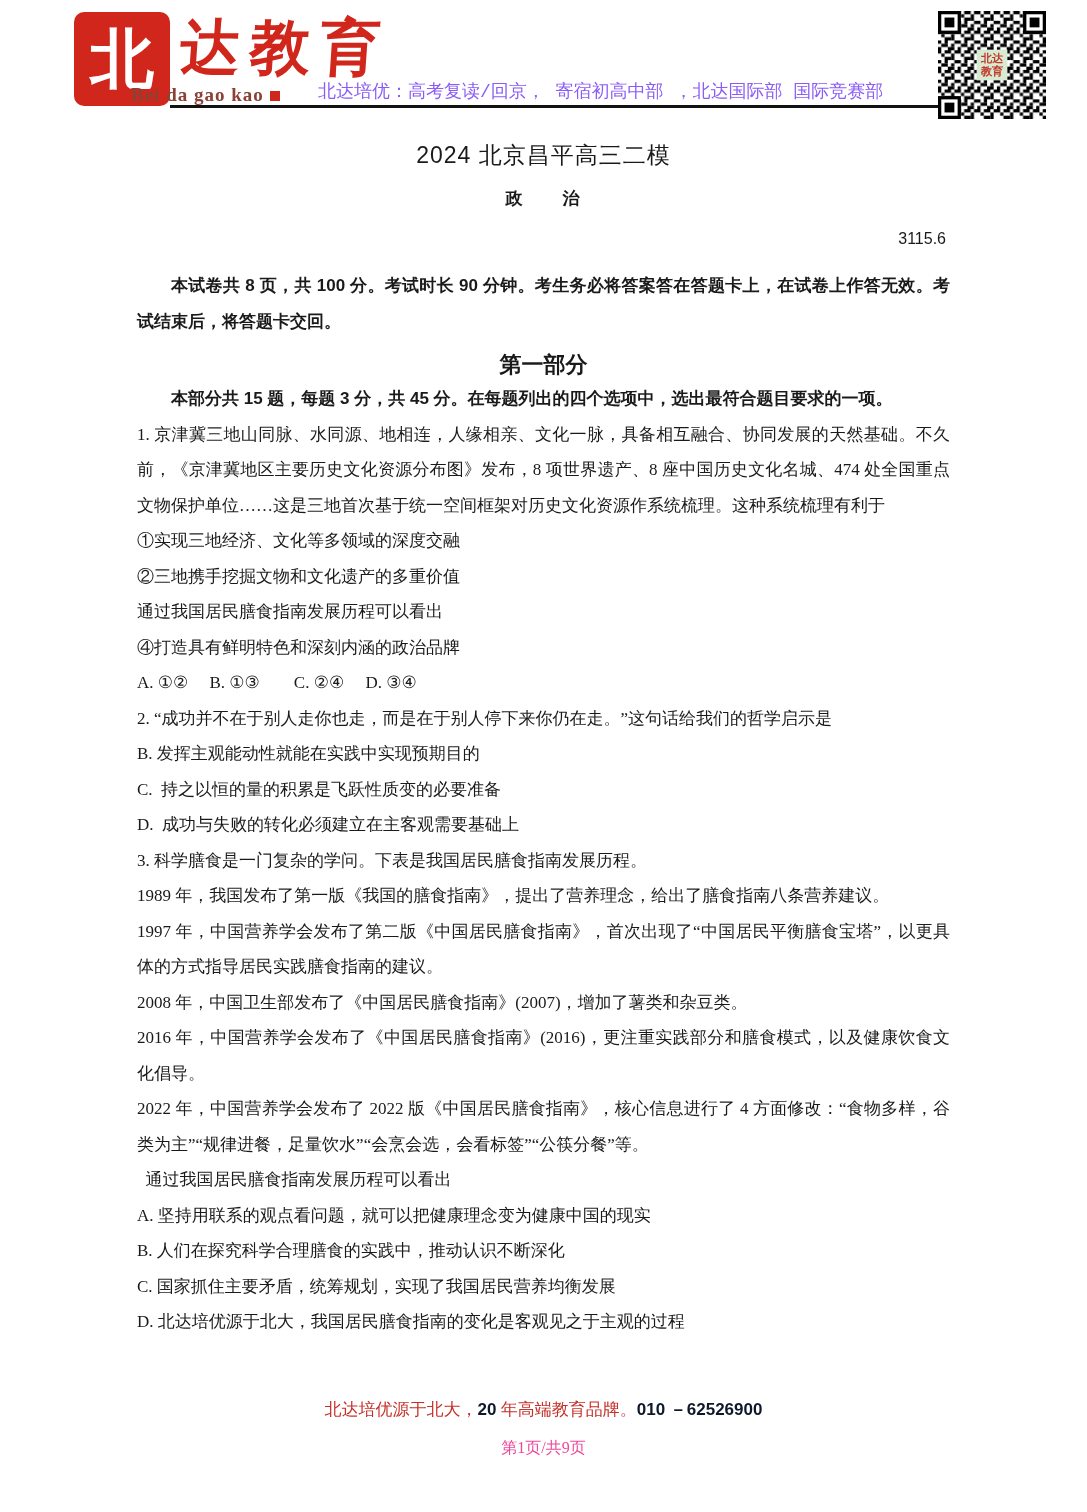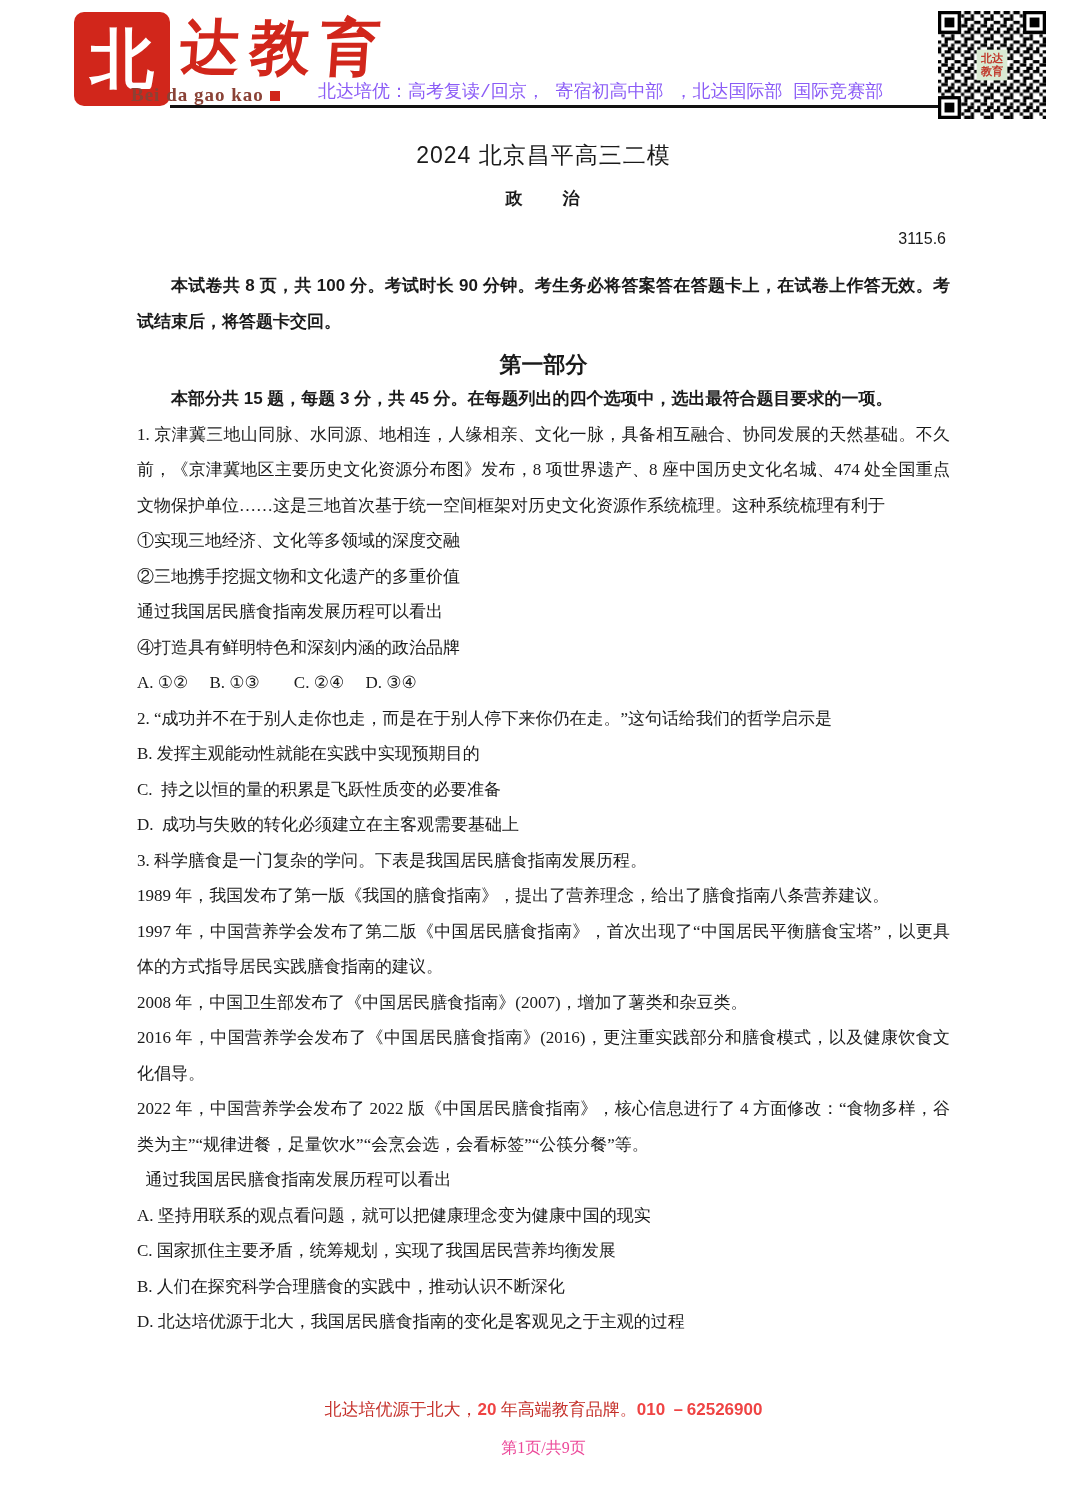--- a/index.html
+++ b/index.html
@@ -98,21 +98,21 @@
   }
   .opt { font-size:17px; line-height:35.5px; white-space:pre-wrap; }
   .prompt-line { font-size:17px; line-height:35.5px; text-indent:0.5em; }
 
   
   .footer-slogan {
     position:absolute; left:0; top:1398px; width:1087px;
     text-align:center; font-size:17px; color:#c5302a;
     font-family:"Liberation Serif", serif;
   }
-  .footer-slogan b { color:#ef4444; font-family:"Liberation Sans", sans-serif; }
+  .footer-slogan b { color:#0f172a; font-family:"Liberation Sans", sans-serif; }
   .footer-page {
     position:absolute; left:0; top:1438px; width:1087px;
     text-align:center; font-size:16px; color:#ec4899;
   }
 </style>
 </head>
 <body>
 
 <div class="page">
 
@@ -194,22 +194,22 @@
 
     <div>
       <p class="para">3. 科学膳食是一门复杂的学问。下表是我国居民膳食指南发展历程。</p>
       <p class="para">1989 年，我国发布了第一版《我国的膳食指南》，提出了营养理念，给出了膳食指南八条营养建议。</p>
       <p class="para">1997 年，中国营养学会发布了第二版《中国居民膳食指南》，首次出现了“中国居民平衡膳食宝塔”，以更具体的方式指导居民实践膳食指南的建议。</p>
       <p class="para">2008 年，中国卫生部发布了《中国居民膳食指南》(2007)，增加了薯类和杂豆类。</p>
       <p class="para">2016 年，中国营养学会发布了《中国居民膳食指南》(2016)，更注重实践部分和膳食模式，以及健康饮食文化倡导。</p>
       <p class="para">2022 年，中国营养学会发布了 2022 版《中国居民膳食指南》，核心信息进行了 4 方面修改：“食物多样，谷类为主”“规律进餐，足量饮水”“会烹会选，会看标签”“公筷分餐”等。</p>
       <p class="prompt-line">通过我国居民膳食指南发展历程可以看出</p>
       <div class="opt">A. 坚持用联系的观点看问题，就可以把健康理念变为健康中国的现实</div>
+      <div class="opt">B. 人们在探究科学合理膳食的实践中，推动认识不断深化</div>
       <div class="opt">C. 国家抓住主要矛盾，统筹规划，实现了我国居民营养均衡发展</div>
-      <div class="opt">B. 人们在探究科学合理膳食的实践中，推动认识不断深化</div>
       <div class="opt">D. 北达培优源于北大，我国居民膳食指南的变化是客观见之于主观的过程</div>
     </div>
   </div>
 
   <div class="footer-slogan"><span>北达培优源于北大，</span><b>20</b><span> 年高端教育品牌。</span><b>010 －62526900</b></div>
   <div class="footer-page">第1页/共9页</div>
 
 </div>
 
 </body></html>

